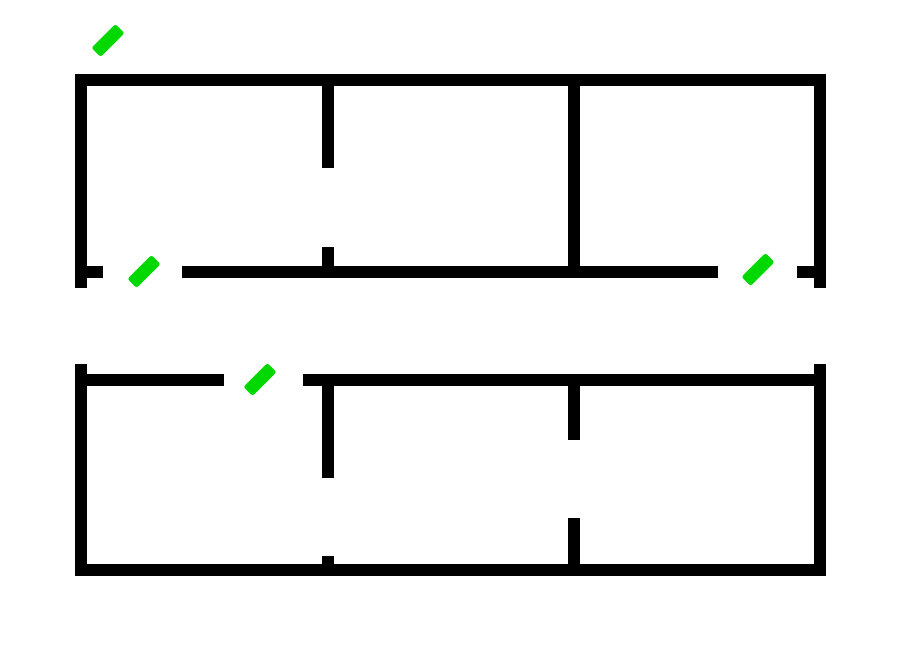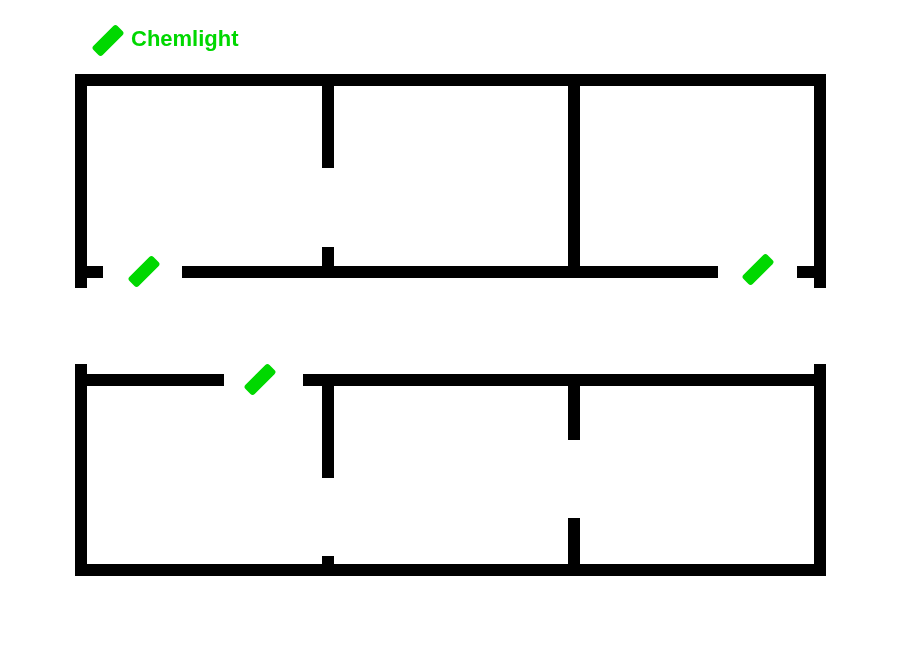--- a/index.html
+++ b/index.html
@@ -32,21 +32,20 @@
     line-height: 26px;
     font-weight: bold;
     color: var(--legend-text, #00d800);
     white-space: nowrap;
   }
 </style>
 </head>
 <body>
 
 <div class="stage">
-  <span class="legend-label">Chemlight</span>
 <div class="wall" style="left: 75px; top: 74px; width: 751px; height: 12px;"></div>
     <div class="wall" style="left: 75px; top: 74px; width: 12px; height: 214px;"></div>
     <div class="wall" style="left: 814px; top: 74px; width: 12px; height: 214px;"></div>
     <div class="wall" style="left: 87px; top: 266px; width: 16px; height: 12px;"></div>
     <div class="wall" style="left: 182px; top: 266px; width: 536px; height: 12px;"></div>
     <div class="wall" style="left: 797px; top: 266px; width: 17px; height: 12px;"></div>
     <div class="wall" style="left: 322px; top: 86px; width: 12px; height: 82px;"></div>
     <div class="wall" style="left: 322px; top: 247px; width: 12px; height: 19px;"></div>
     <div class="wall" style="left: 568px; top: 86px; width: 12px; height: 180px;"></div>
     <div class="wall" style="left: 75px; top: 364px; width: 12px; height: 212px;"></div>

